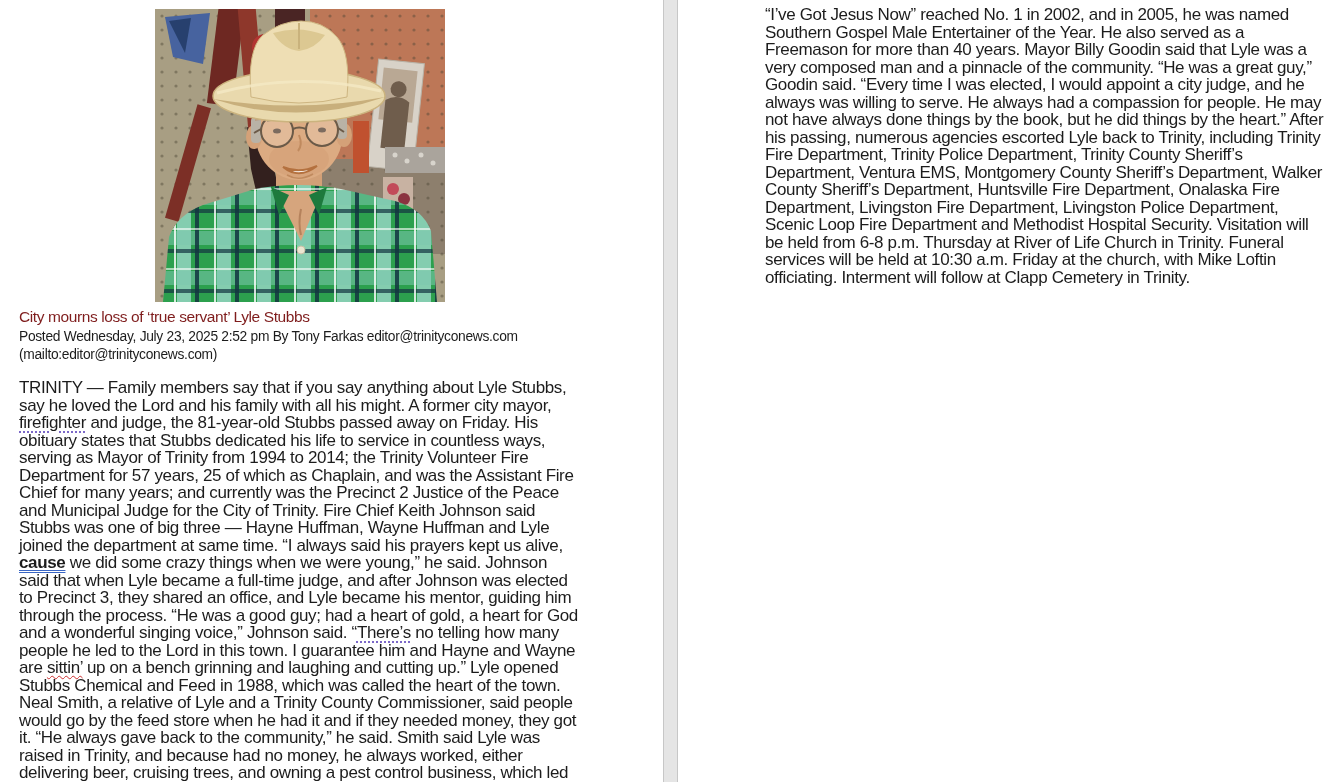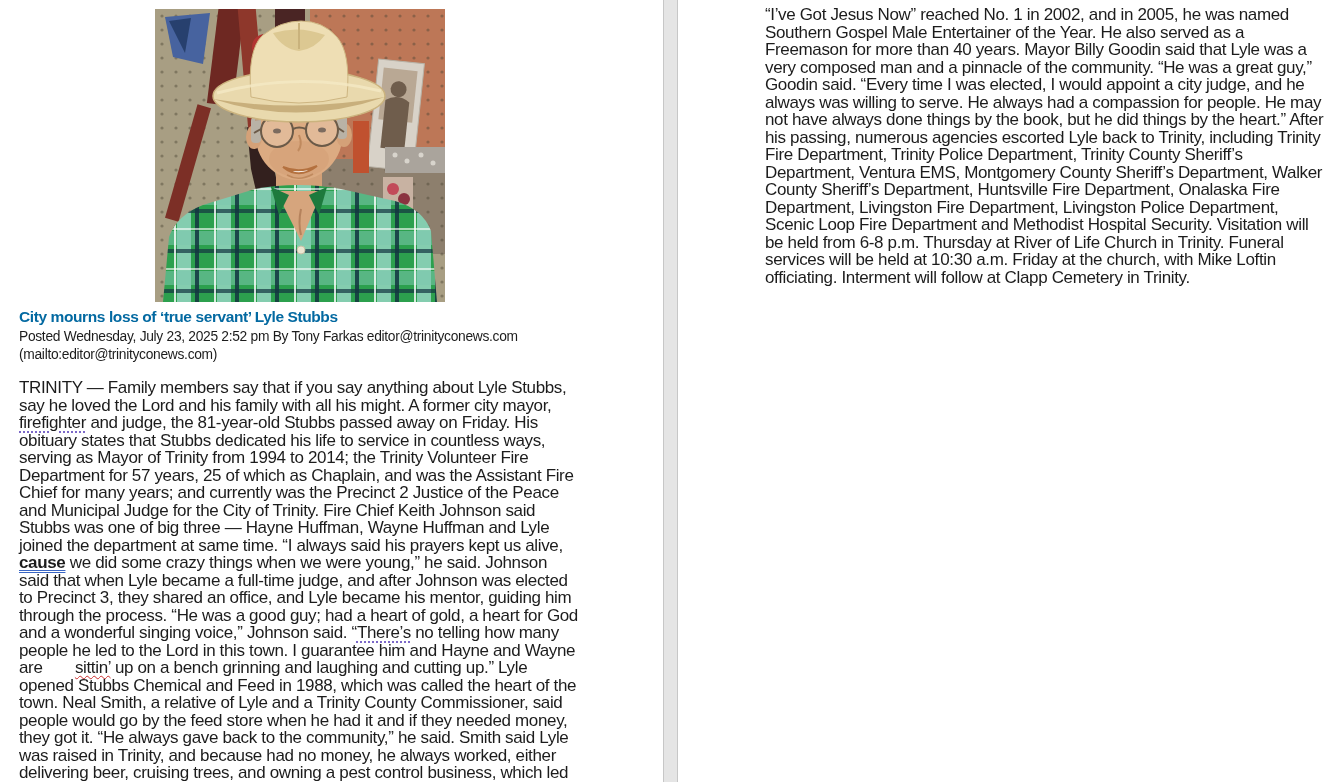--- a/index.html
+++ b/index.html
@@ -19,23 +19,23 @@
   .photo-wrap {
     width: 290px; height: 293px;
     margin: 0 auto;
     overflow: hidden;
     background: #a89e83;
   }
   .photo-wrap svg { display: block; }
   .headline {
     margin: 5px 0 0 0;
     font-size: 15.5px;
-    font-weight: 700;
+    font-weight: 400;
     letter-spacing: -0.4px;
-    color: #0369a1;
+    color: #7f1d1d;
     line-height: 19px;
   }
   .byline {
     margin: 2px 0 0 0;
     font-size: 13.8px;
     letter-spacing: -0.3px;
     line-height: 17.5px;
   }
   .body-text {
     margin: 16px 0 0 0;
@@ -66,21 +66,20 @@
   .mark-grammar {
     text-decoration: underline double #3a66c4;
     text-decoration-thickness: 1px;
     text-underline-offset: 2px;
     font-weight: bold;
   }
   .mark-spelling {
     text-decoration: underline wavy #cc2e2e;
     text-decoration-thickness: 1px;
     text-underline-offset: 2px;
-    margin-left: 28px;
   }
 </style>
 </head>
 <body>
 
 <div class="left-col">
 
   <div class="photo-wrap">
     <svg width="290" height="293" viewBox="0 0 290 293">
       <defs>

